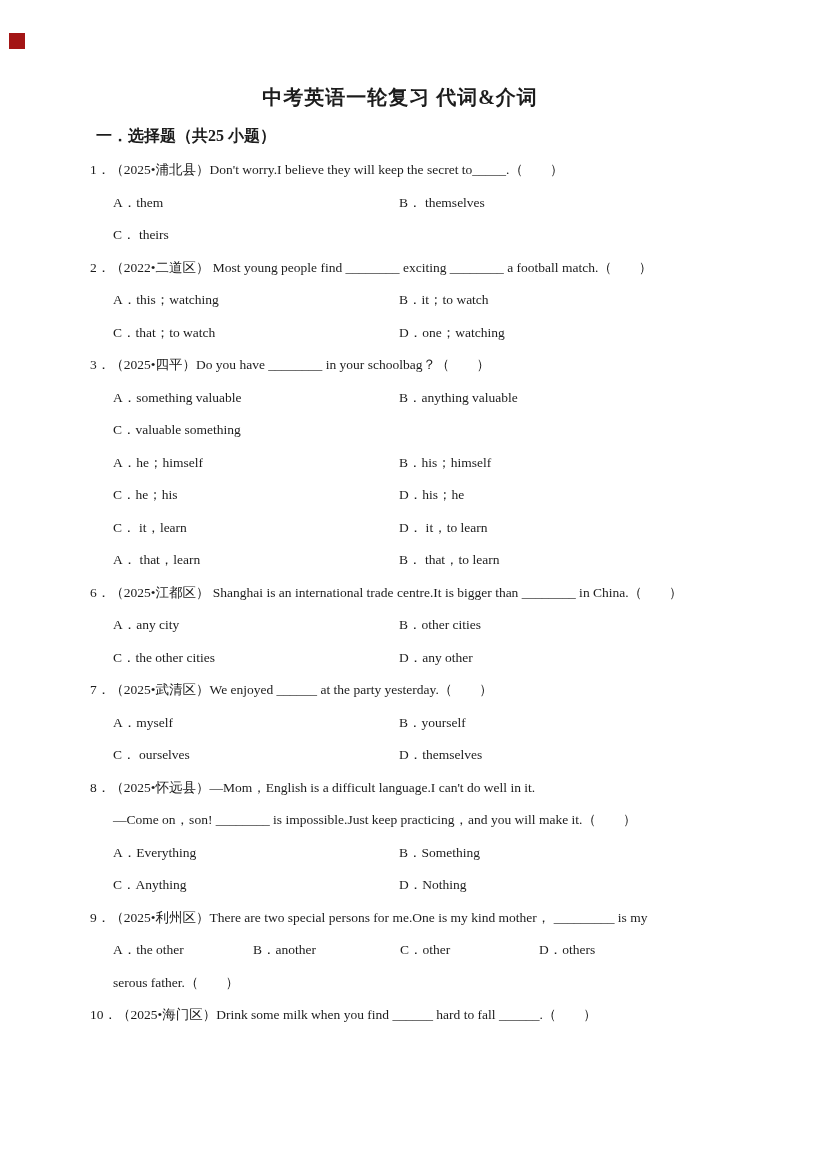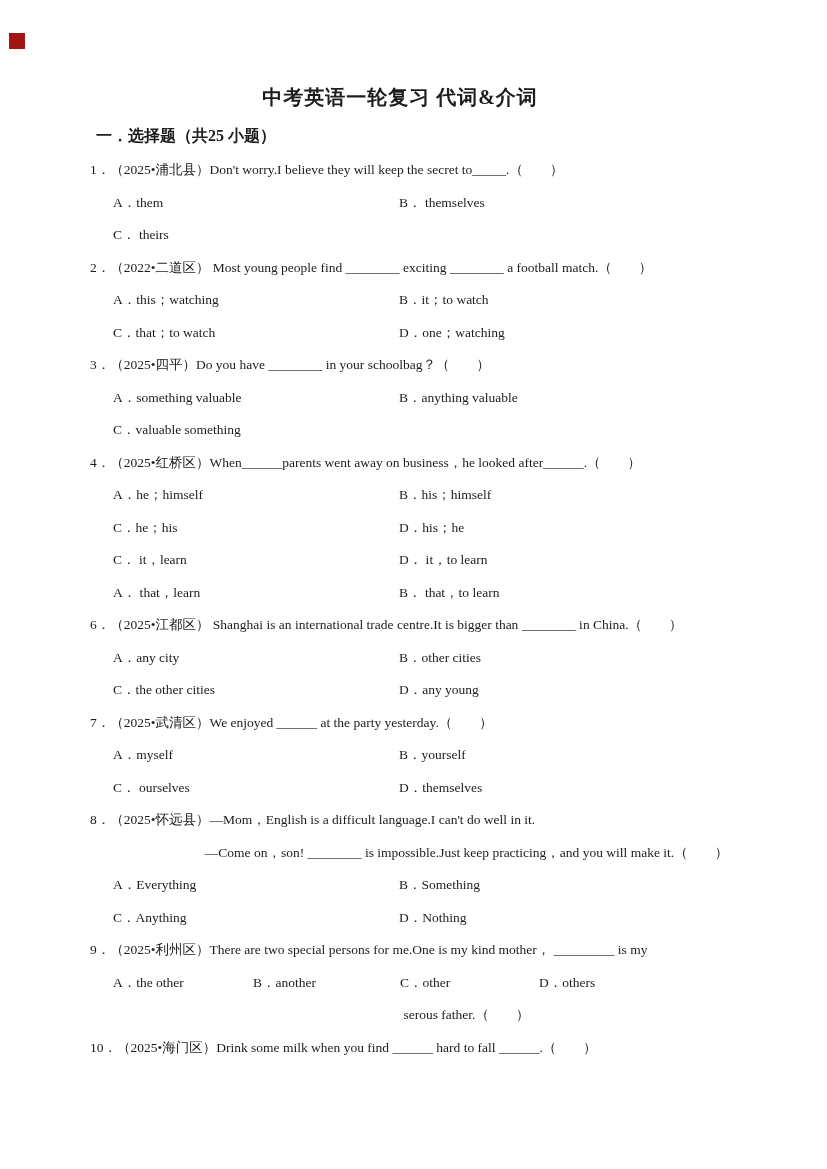--- a/index.html
+++ b/index.html
@@ -30,21 +30,21 @@
   }
   .qa{
     position:absolute;left:90px;top:154px;
     width:730px;
   }
   .row{
     height:32.5px;line-height:32.5px;
     font-size:13.5px;
     white-space:nowrap;
   }
-  .row.cont{padding-left:23px;text-align:center;}
+  .row.cont{padding-left:23px;}
   .opt-row{display:flex;padding-left:23px;}
   .opt-row.two .cell:nth-child(1){width:286px;flex:none;}
   .opt-row.four .cell:nth-child(1){width:140px;flex:none;}
   .opt-row.four .cell:nth-child(2){width:147px;flex:none;}
   .opt-row.four .cell:nth-child(3){width:139px;flex:none;}
   .cell{display:block;}
 </style>
 </head>
 <body>
 
@@ -73,21 +73,20 @@
       <span class="cell">D．one；watching</span>
     </div>
     <div class="row stem">3．（2025•四平）Do you have ________ in your schoolbag？（　　）</div>
     <div class="row opt-row two">
       <span class="cell">A．something valuable</span>
       <span class="cell">B．anything valuable</span>
     </div>
     <div class="row opt-row two">
       <span class="cell">C．valuable something</span>
     </div>
-    <div class="row stem">4．（2025•红桥区）When______parents went away on business，he looked after______.（　　）</div>
     <div class="row opt-row two">
       <span class="cell">A．he；himself</span>
       <span class="cell">B．his；himself</span>
     </div>
     <div class="row opt-row two">
       <span class="cell">C．he；his</span>
       <span class="cell">D．his；he</span>
     </div>
     <div class="row opt-row two">
       <span class="cell">C． it，learn</span>
@@ -97,21 +96,21 @@
       <span class="cell">A． that，learn</span>
       <span class="cell">B． that，to learn</span>
     </div>
     <div class="row stem">6．（2025•江都区） Shanghai is an international trade centre.It is bigger than ________ in China.（　　）</div>
     <div class="row opt-row two">
       <span class="cell">A．any city</span>
       <span class="cell">B．other cities</span>
     </div>
     <div class="row opt-row two">
       <span class="cell">C．the other cities</span>
-      <span class="cell">D．any young</span>
+      <span class="cell">D．any other</span>
     </div>
     <div class="row stem">7．（2025•武清区）We enjoyed ______ at the party yesterday.（　　）</div>
     <div class="row opt-row two">
       <span class="cell">A．myself</span>
       <span class="cell">B．yourself</span>
     </div>
     <div class="row opt-row two">
       <span class="cell">C． ourselves</span>
       <span class="cell">D．themselves</span>
     </div>

